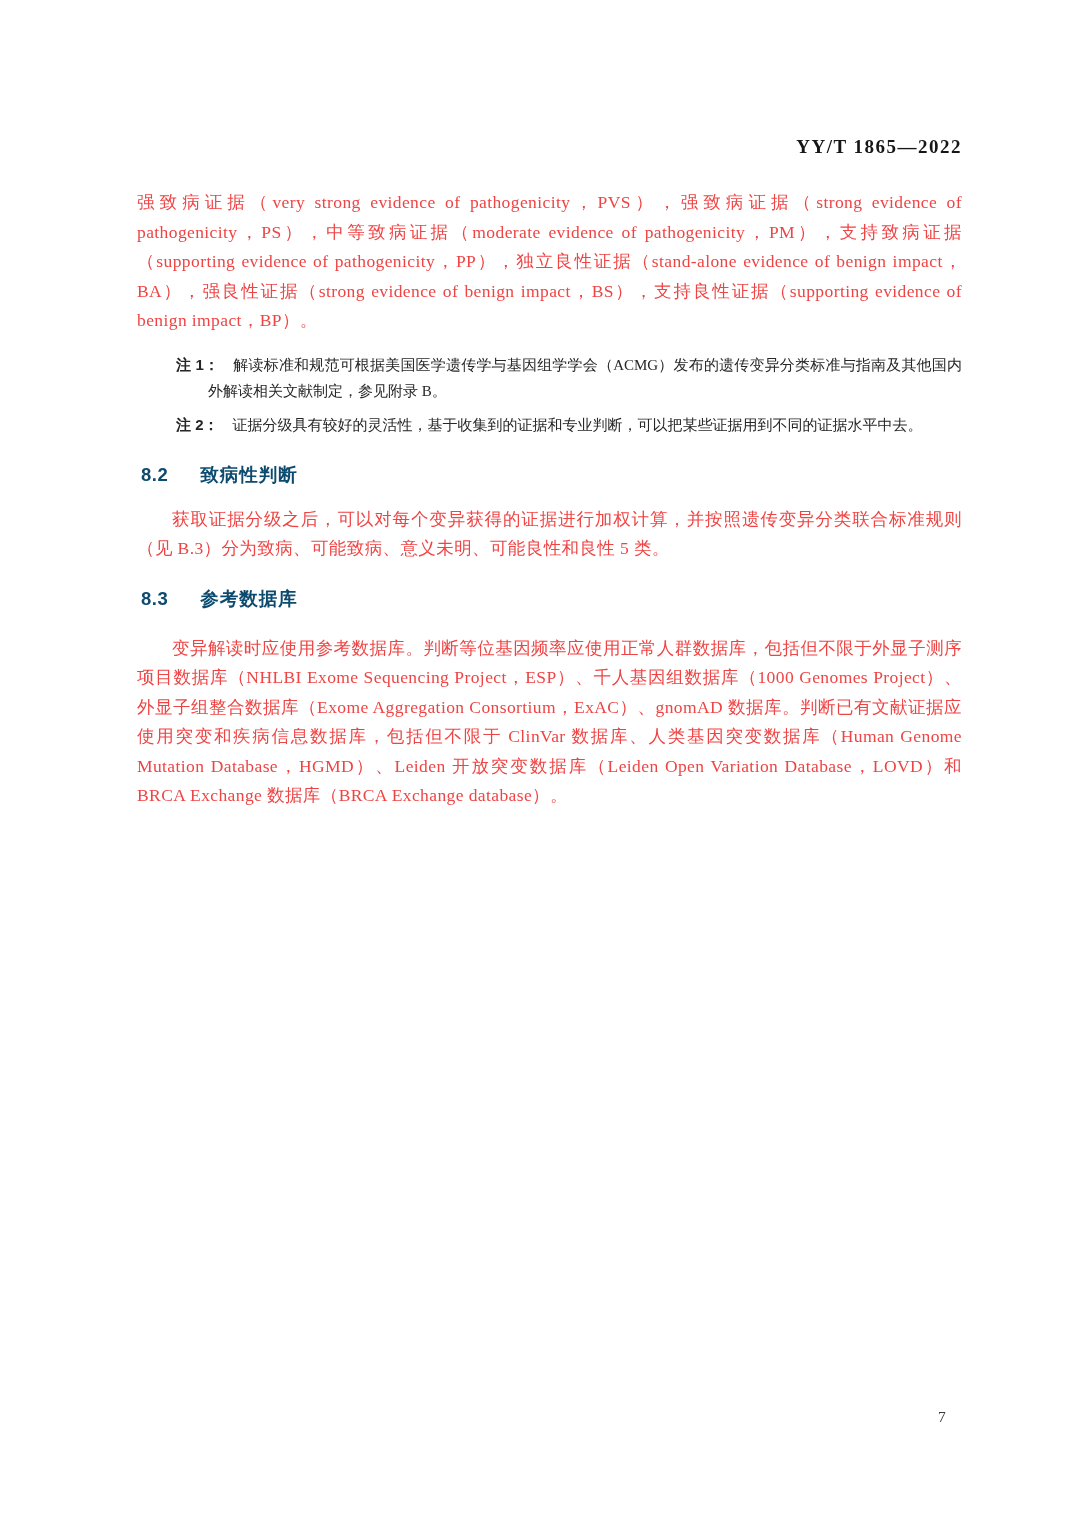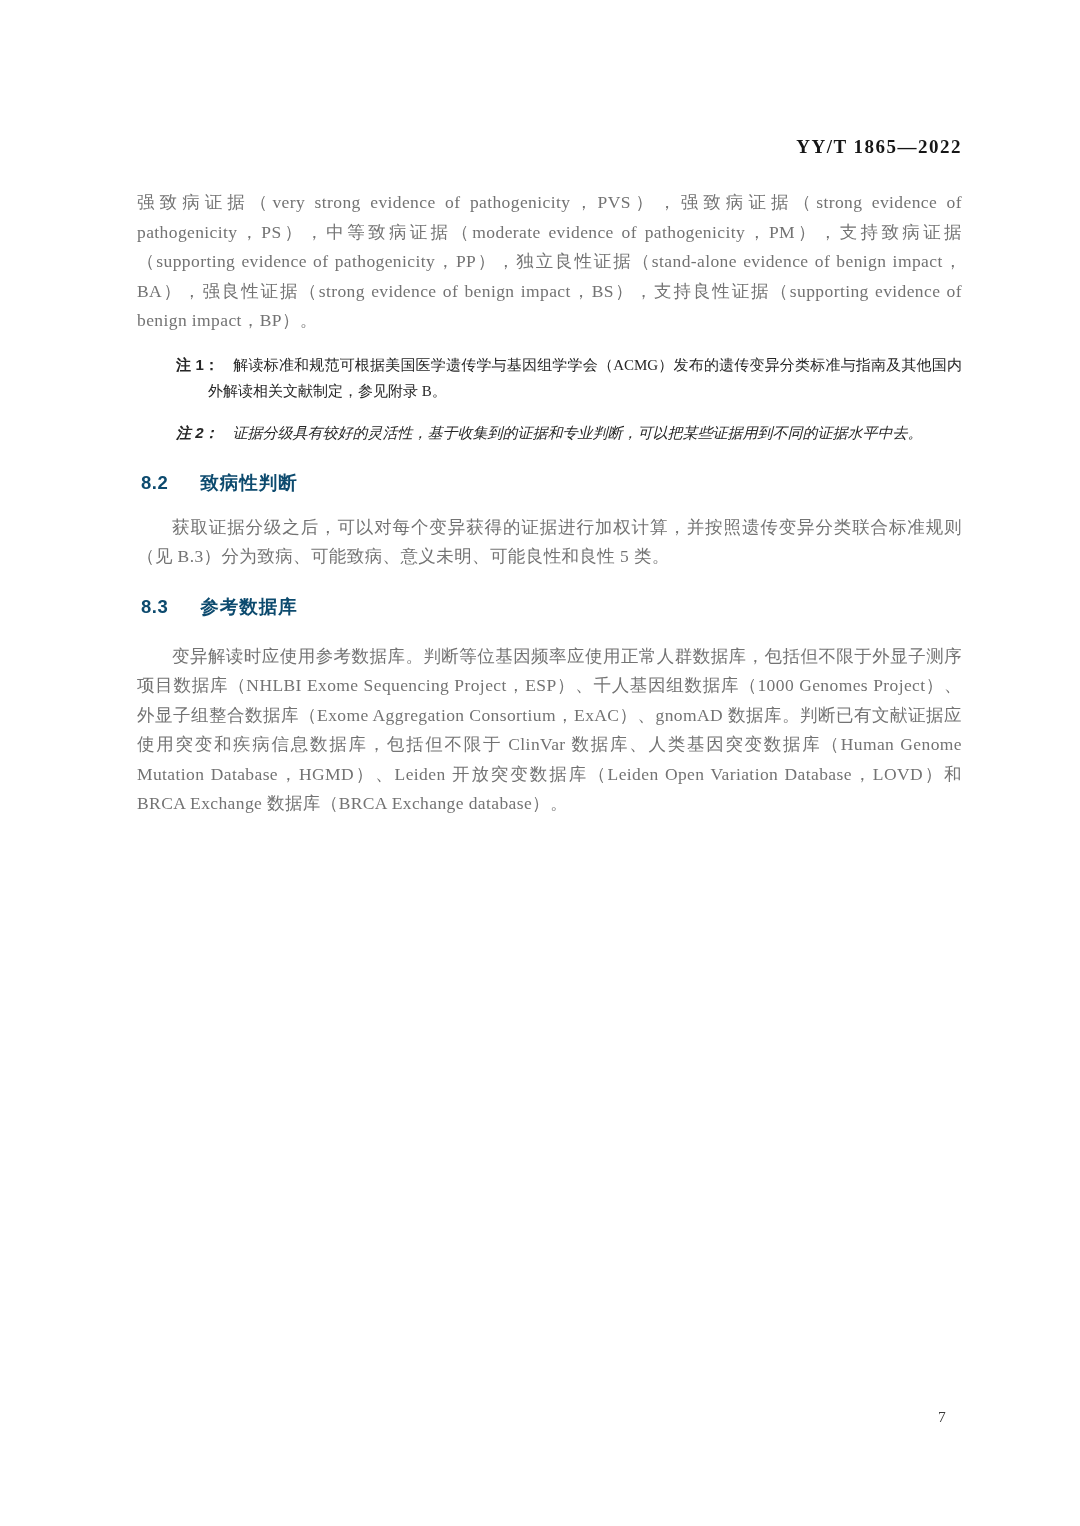--- a/index.html
+++ b/index.html
@@ -34,38 +34,38 @@
     position: absolute;
     top: 172px;
     left: 125px;
     width: 841px;
   }
   .body-para {
     font-size: 17.5px;
     line-height: 29.5px;
     text-align: justify;
     letter-spacing: 0.4px;
-    color: #737373;
+    color: #ef4444;
   }
   .body-para.first {
     margin-top: 4px;
   }
   .body-para.indent {
     text-indent: 2em;
   }
   .note {
     font-size: 15px;
     line-height: 26px;
     text-align: justify;
     padding-left: 75px;
     text-indent: -36px;
     color: #262626;
   }
   .note.note-1 { margin-top: 8px; }
-  .note.note-2 { margin-top: 8px; font-style: italic; }
+  .note.note-2 { margin-top: 0px; }
   .note-label {
     font-family: "Liberation Sans", "DejaVu Sans", sans-serif;
     font-weight: bold;
     margin-right: 6px;
   }
   .section-heading {
     font-family: "Liberation Sans", "DejaVu Sans", sans-serif;
     font-size: 18.5px;
     font-weight: bold;
     color: #0c4a6e;

